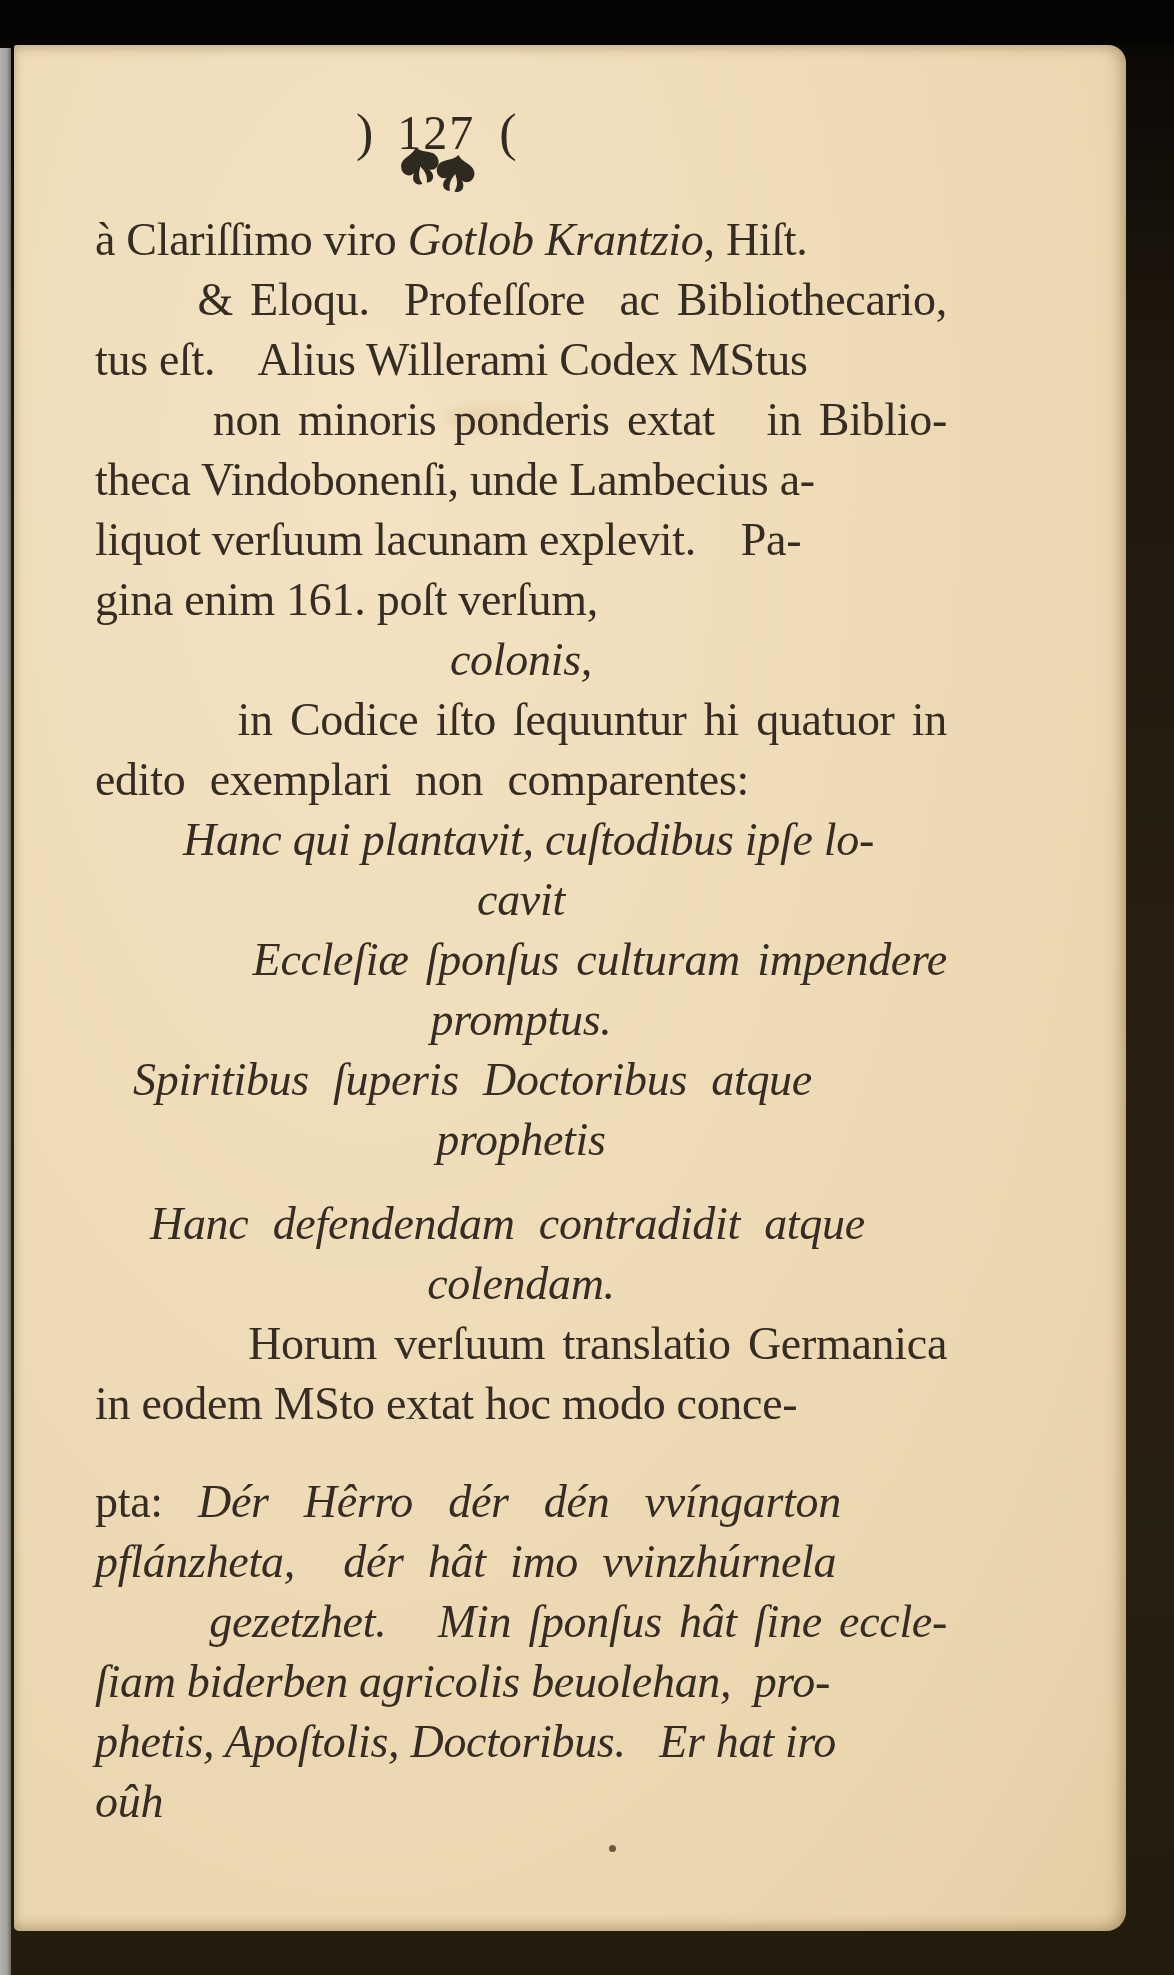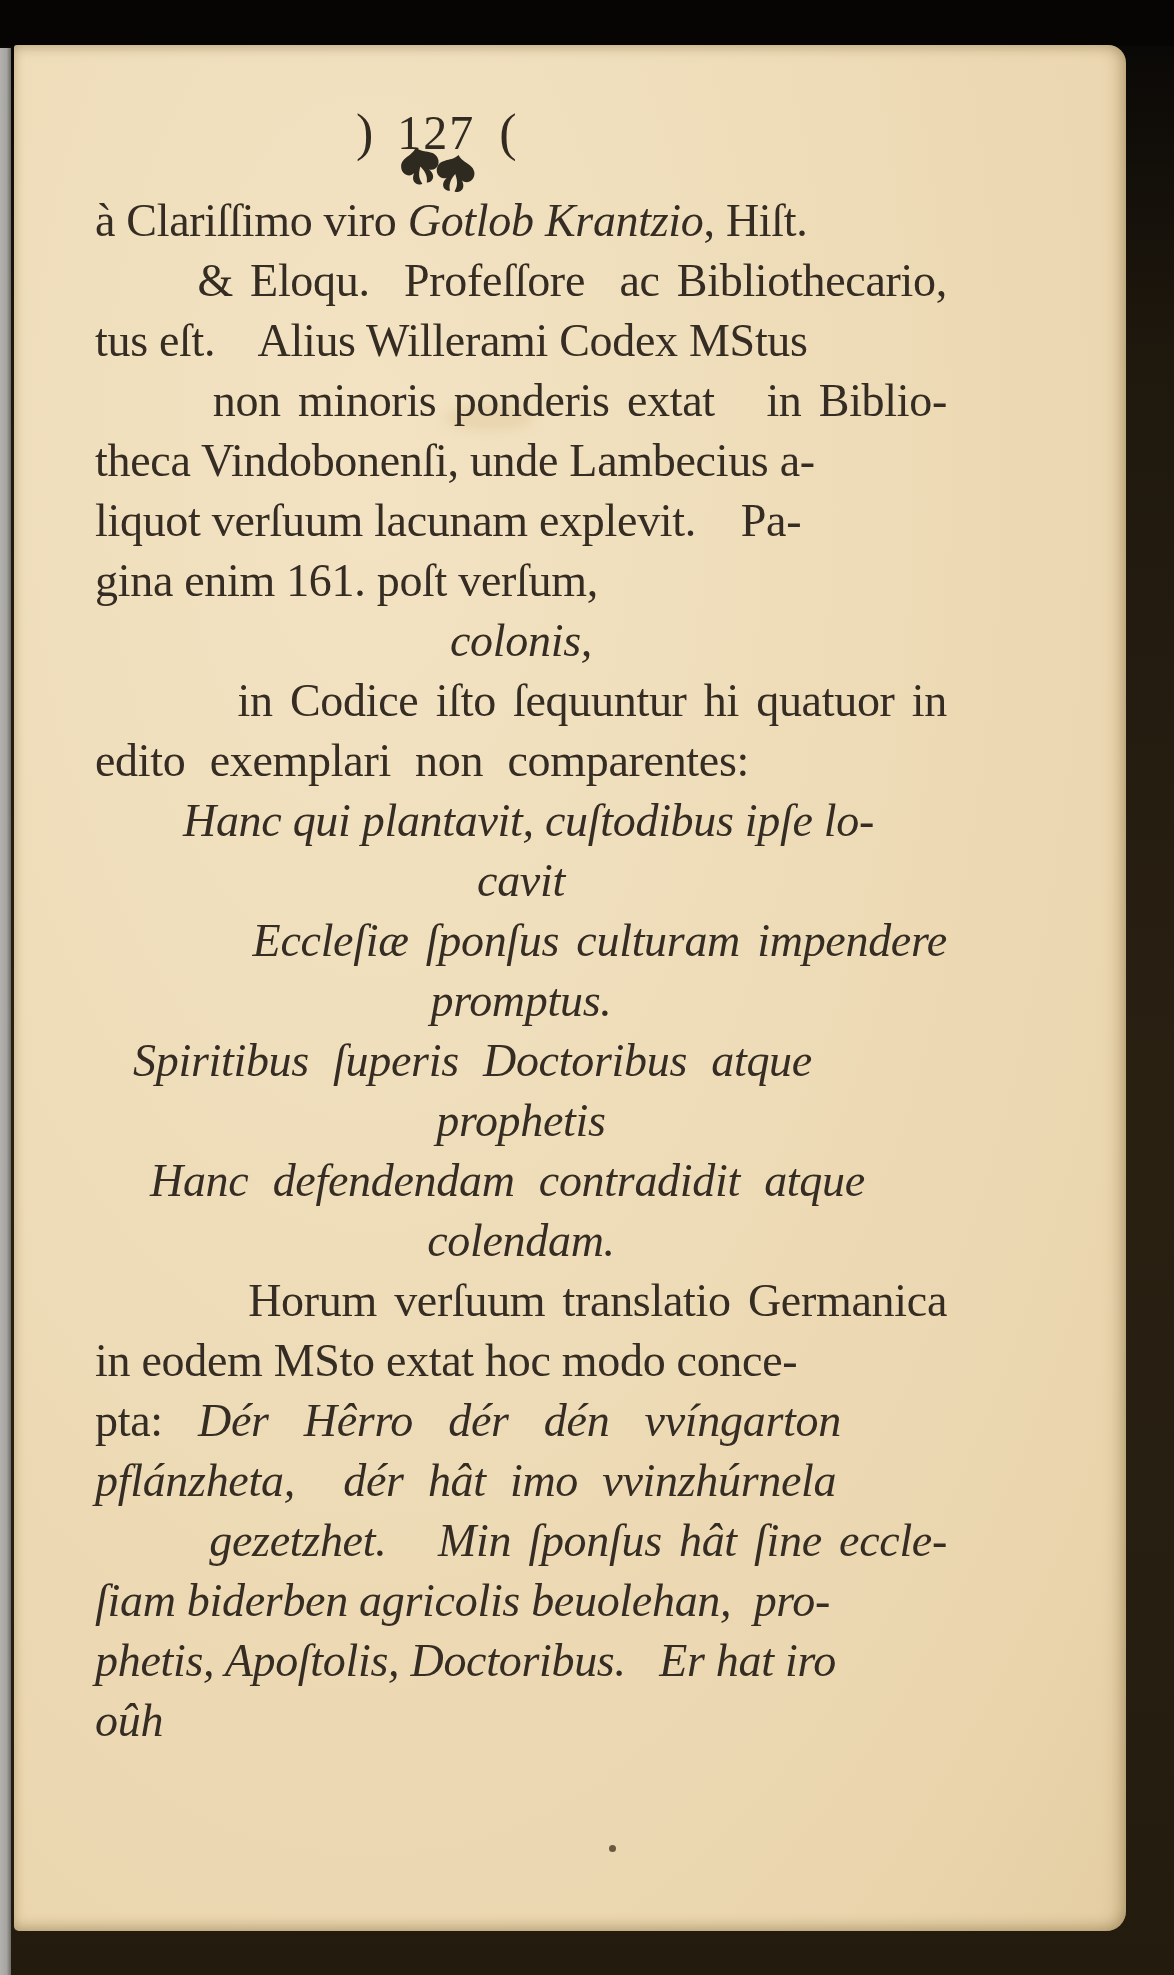--- a/index.html
+++ b/index.html
@@ -36,35 +36,35 @@
     font-size:50px;line-height:56px;color:#322b21;
     white-space:pre;
   }
   .fleuron{width:46px;height:42px;display:inline-block;}
   .fleuron svg{width:100%;height:100%;fill:#2f2a20;}
   .fleuron.left{transform:rotate(-14deg);}
   .fleuron.right{transform:scaleX(-1) rotate(-10deg);}
   .bracket{font-size:52px;}
   .pagenum{font-size:48px;letter-spacing:2px;}
   .text-block{
-    position:absolute;left:81px;top:146px;width:852px;
+    position:absolute;left:81px;top:165px;width:852px;
     font-size:46px;color:#352d23;
   }
   .line{
     height:60px;line-height:60px;
     white-space:pre;
     letter-spacing:-0.3px;
   }
   .line .it{font-style:italic;}
   .line .ro{font-style:normal;}
   .c{text-align:center;}
   .ra{padding-right:6px;}
   .ws1{word-spacing:6px;text-align:right;}
   .ws2{word-spacing:13px;}
-  .ws3{word-spacing:24px;}
+  .ws3{word-spacing:24px;margin-top:38px;}
 </style>
 </head>
 <body>
 
 <div id="scene">
   <div class="top-strip"></div>
   <div class="spine-strip"></div>
 
   <div class="page">
     <div class="stain s2"></div>
@@ -96,21 +96,21 @@
         <div class="line "><span class="ro">gina enim 161. poſt verſum,</span></div>
         <div class="line c"><span class="it">colonis,</span></div>
         <div class="line ws1"><span class="ro">in Codice iſto ſequuntur hi quatuor in</span></div>
         <div class="line ws2"><span class="ro">edito exemplari non comparentes:</span></div>
         <div class="line " style="padding-left: 88px;"><span class="it">Hanc qui plantavit, cuſtodibus ipſe lo-</span></div>
         <div class="line c"><span class="it">cavit</span></div>
         <div class="line ws1" style="padding-left: 72px;"><span class="it">Eccleſiæ ſponſus culturam impendere</span></div>
         <div class="line c"><span class="it">promptus.</span></div>
         <div class="line ws2" style="padding-left: 38px;"><span class="it">Spiritibus ſuperis Doctoribus atque</span></div>
         <div class="line c"><span class="it">prophetis</span></div>
-        <div class="line ws2" style="padding-left: 55px;"><span class="it">Hanc defendendam contradidit atque</span></div>
+        <div class="line ws2" style="padding-left: 55px; margin-top: 24px;"><span class="it">Hanc defendendam contradidit atque</span></div>
         <div class="line c"><span class="it">colendam.</span></div>
         <div class="line ws1"><span class="ro">Horum verſuum translatio Germanica</span></div>
         <div class="line "><span class="ro">in eodem MSto extat hoc modo conce-</span></div>
         <div class="line ws3"><span class="ro">pta: </span><span class="it">Dér Hêrro dér dén vvíngarton</span></div>
         <div class="line ws2"><span class="it">pflánzheta,  dér hât imo vvinzhúrnela</span></div>
         <div class="line ws1"><span class="it">gezetzhet.   Min ſponſus hât ſine eccle-</span></div>
         <div class="line "><span class="it">ſiam biderben agricolis beuolehan,  pro-</span></div>
         <div class="line "><span class="it">phetis, Apoſtolis, Doctoribus.   Er hat iro</span></div>
         <div class="line ra"><span class="it">oûh</span></div>
       </div>

